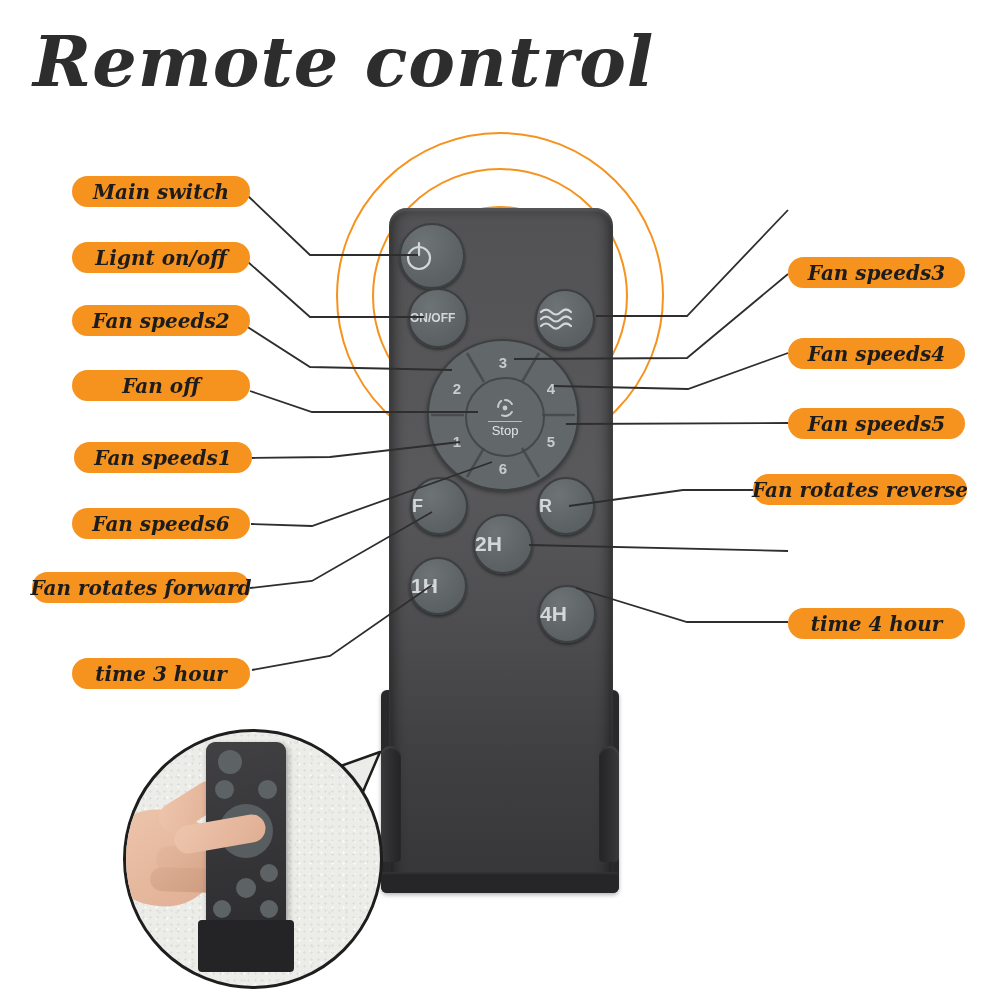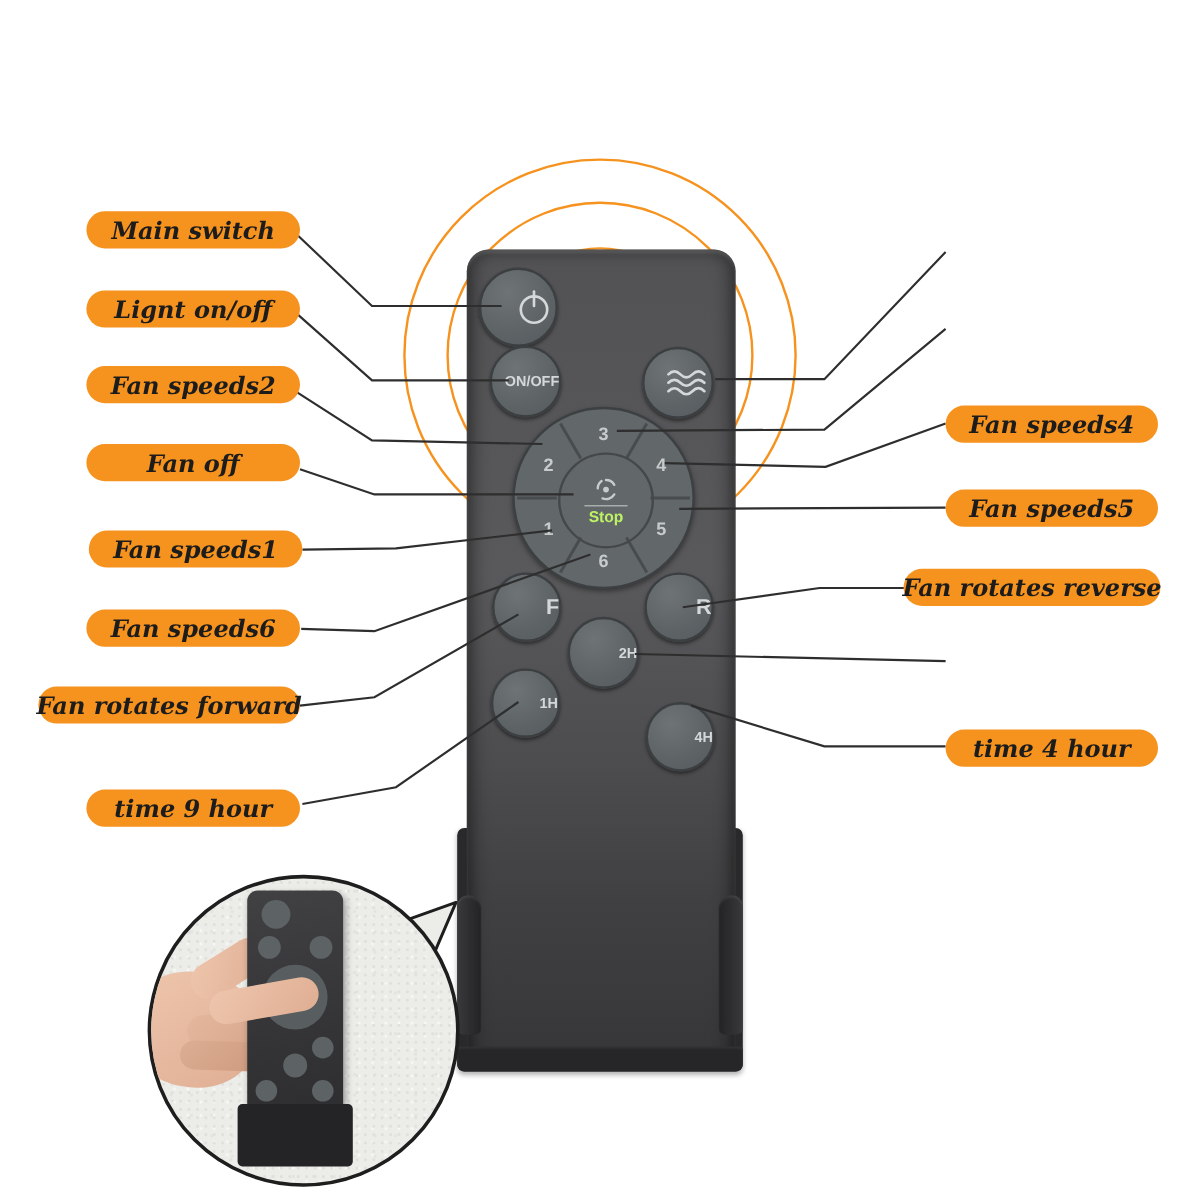--- a/index.html
+++ b/index.html
@@ -32,43 +32,43 @@
           box-shadow:0 2px 4px rgba(0,0,0,.3);}
   .clip{width:20px;height:116px;background:linear-gradient(90deg,#39393b,#232325);
         border-radius:10px 12px 5px 5px;z-index:4;box-shadow:inset 0 2px 2px rgba(255,255,255,.08);}
   #clip-l{left:381px;top:746px;}
   #clip-r{left:599px;top:746px;transform:scaleX(-1);}
   #holder-lip{left:381px;top:872px;width:238px;height:21px;background:#262628;border-radius:3px 3px 6px 6px;z-index:4;
           box-shadow:inset 0 2px 2px rgba(255,255,255,.06);}
 
   .btn{border-radius:50%;background:radial-gradient(circle at 36% 30%,#6e7376,#5e6366 58%,#545a5d);
        border:2px solid #3c3f41;box-shadow:0 2px 3px rgba(0,0,0,.45);
-       display:flex;align-items:center;justify-content:flex-end;z-index:5;color:#d4d8d9;}
+       display:flex;align-items:center;justify-content:flex-start;z-index:5;color:#d4d8d9;}
   .btn span{font-weight:bold;color:#d4d8d9;}
   #btn-power{left:399px;top:223px;width:62px;height:62px;}
   #btn-onoff{left:408px;top:288px;width:56px;height:56px;}
   #btn-onoff span{font-size:12px;letter-spacing:0;}
   #btn-wave{left:535px;top:289px;width:56px;height:56px;}
   #btn-f{left:410px;top:477px;width:54px;height:54px;}
   #btn-r{left:537px;top:477px;width:54px;height:54px;}
   #btn-2h{left:473px;top:514px;width:56px;height:56px;}
   #btn-1h{left:409px;top:557px;width:54px;height:54px;}
   #btn-4h{left:538px;top:585px;width:54px;height:54px;}
   #btn-f span,#btn-r span{font-size:18px;}
-  #btn-2h span,#btn-1h span,#btn-4h span{font-size:12px;font-weight:600;}
+  #btn-2h span,#btn-1h span,#btn-4h span{font-size:21px;font-weight:600;}
 
   #pad{left:427px;top:339px;width:148px;height:148px;border-radius:50%;z-index:5;
        background:#62676a;border:2px solid #3d4042;box-shadow:0 2px 4px rgba(0,0,0,.4);}
   .padnum{position:absolute;transform:translate(-50%,-50%);font-size:15px;font-weight:bold;color:#c7cbcc;z-index:6;}
   #stopbtn{position:absolute;left:36px;top:36px;width:76px;height:76px;border-radius:50%;
        background:radial-gradient(circle at 40% 32%,#70757
 
 8,#62676a 70%);
        border:2px solid #45484a;display:flex;flex-direction:column;align-items:center;justify-content:center;z-index:6;}
-  #stop-label{font-size:13px;color:#bef264;border-top:1.5px solid #b9bdbe;padding:1px 4px 0 4px;margin-top:1px;font-weight:bold;}
+  #stop-label{font-size:13px;color:#e5e5e5;border-top:1.5px solid #b9bdbe;padding:1px 4px 0 4px;margin-top:1px;}
 
   
   #inset{left:123px;top:729px;width:254px;height:254px;border-radius:50%;
          border:3px solid #1e1e1e;z-index:5;overflow:hidden;
          background-color:#ecece9;
          background-image:radial-gradient(#dfdfdb 1px,transparent 1.4px),
                           radial-gradient(#f8f8f6 1px,transparent 1.4px),
                           radial-gradient(#e3e3e0 1.2px,transparent 1.6px);
          background-size:7px 7px,11px 11px,17px 17px;
          background-position:0 0,3px 5px,8px 2px;}
@@ -101,20 +101,21 @@
 <div id="stage">
 
   <svg class="layer" width="1000" height="1000" style="z-index:1">
     <g fill="none" stroke="#F6921E" stroke-width="2">
       <circle cx="500" cy="296" r="89"></circle>
       <circle cx="500" cy="296" r="127"></circle>
       <circle cx="500" cy="296" r="163"></circle>
     </g>
   </svg>
 
+  <div class="abs" id="title">Remote control</div>
 
   <div class="abs" id="holder"></div>
   <div class="abs" id="remote"></div>
   <div class="abs clip" id="clip-l"></div>
   <div class="abs clip" id="clip-r"></div>
   <div class="abs" id="holder-lip"></div>
 
   <div class="abs btn" id="btn-power">
     <svg width="36" height="36" viewBox="0 0 36 36">
       <circle cx="18" cy="20" r="11" fill="none" stroke="#d4d8d9" stroke-width="2.2"></circle>
@@ -215,23 +216,26 @@
   <div class="abs pill" style="left:74px;top:442px;width:178px">
       <span>Fan speeds1</span>
     </div>
   <div class="abs pill" style="left:72px;top:508px;width:178px">
       <span>Fan speeds6</span>
     </div>
   <div class="abs pill" style="left:32px;top:572px;width:218px">
       <span>Fan rotates forward</span>
     </div>
   <div class="abs pill" style="left:72px;top:658px;width:178px">
-      <span>time 9 hour</span>
-    </div>
-
+      <span>time 3 hour</span>
+    </div>
+
+  <div class="abs pill" style="left:788px;top:257px;width:177px">
+      <span>Fan speeds3</span>
+    </div>
   <div class="abs pill" style="left:788px;top:338px;width:177px">
       <span>Fan speeds4</span>
     </div>
   <div class="abs pill" style="left:788px;top:408px;width:177px">
       <span>Fan speeds5</span>
     </div>
   <div class="abs pill" style="left:753px;top:474px;width:214px">
       <span>Fan rotates reverse</span>
     </div>
   <div class="abs pill" style="left:788px;top:608px;width:177px">

